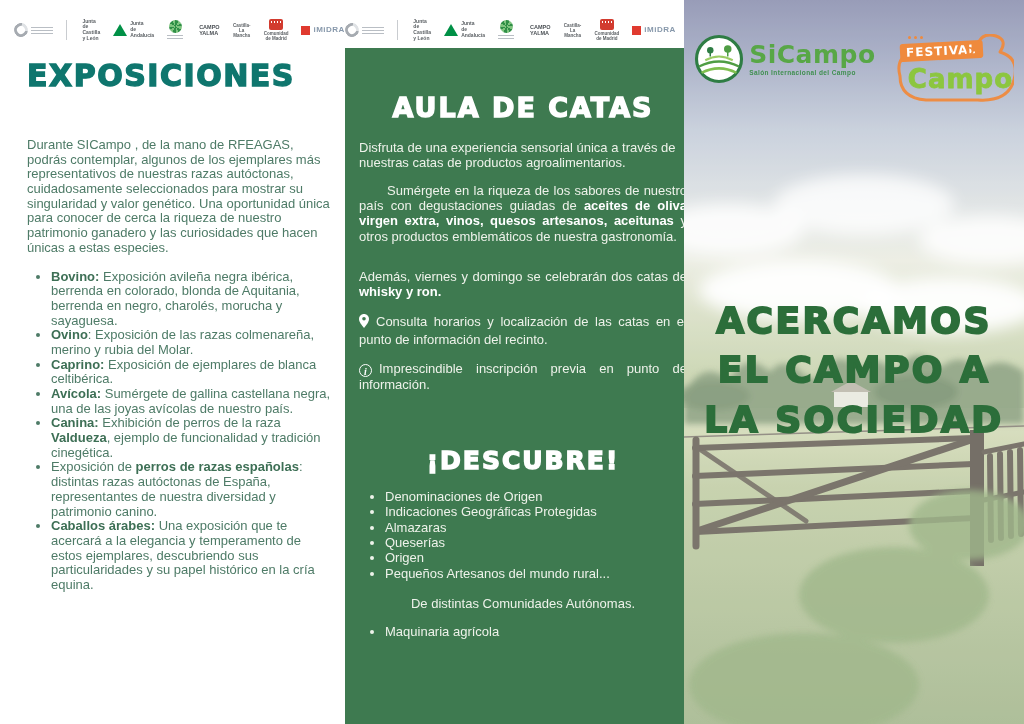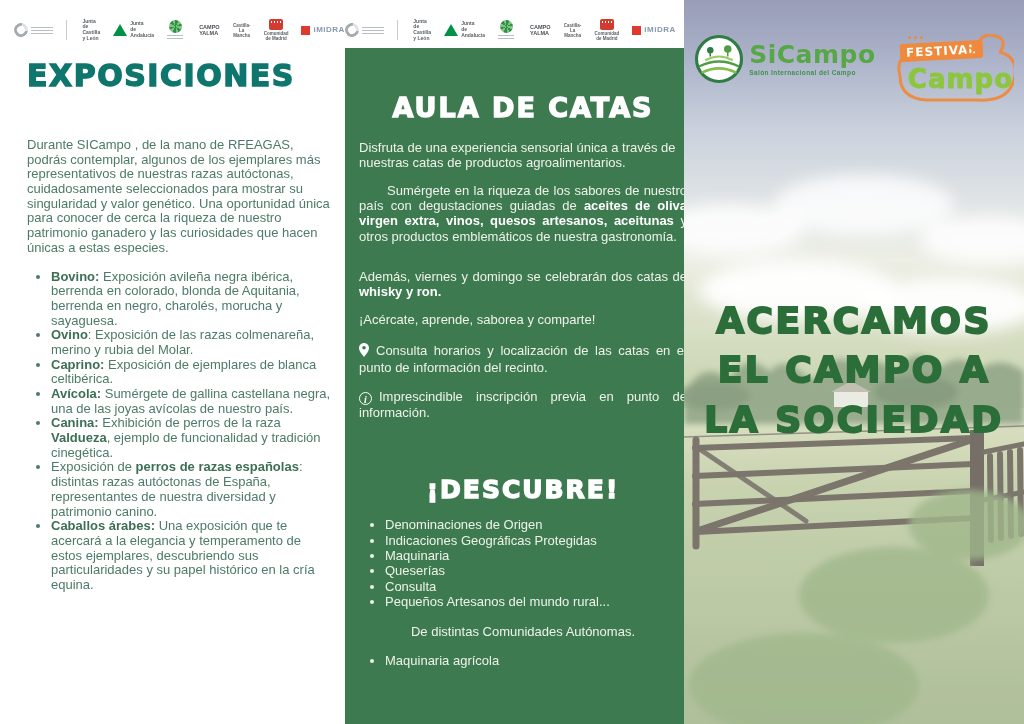--- a/index.html
+++ b/index.html
@@ -195,39 +195,38 @@
         <li><span>Exposición de </span><strong>perros de razas españolas</strong><span>: distintas razas autóctonas de España, representantes de nuestra diversidad y patrimonio canino.</span></li>
         <li><strong>Caballos árabes:</strong><span> Una exposición que te acercará a la elegancia y temperamento de estos ejemplares, descubriendo sus particularidades y su papel histórico en la cría equina.</span></li>
       </ul>
   </div>
 
   <div class="col-mid">
     <h2 class="chunky">AULA DE CATAS</h2>
     <p style="margin-top:16px;">Disfruta de una experiencia sensorial única a través de nuestras catas de productos agroalimentarios.</p>
     <p class="justify indent"><span>Sumérgete en la riqueza de los sabores de nuestro país con degustaciones guiadas de </span><strong>aceites de oliva virgen extra</strong><strong>, </strong><strong>vinos</strong><strong>, </strong><strong>quesos artesanos</strong><strong>, </strong><strong>aceitunas</strong><span> y otros productos emblemáticos de nuestra gastronomía.</span></p>
     <p class="justify gap"><span>Además, viernes y domingo se celebrarán dos catas de </span><strong>whisky y ron.</strong></p>
-    <p>¡Acércate, aprende, saborea y comparte!</p>
     <p class="justify" style="margin-top:15px;">
       <span class="icon-inline">
         <svg width="10" height="14" viewBox="0 0 10 14">
             <path d="M5,0 C2.2,0 0,2.2 0,5 c0,3.6 5,9 5,9 s5,-5.4 5,-9 C10,2.2 7.8,0 5,0 z" fill="#ffffff"></path>
             <circle cx="5" cy="4.7" r="1.8" fill="#3e7a50"></circle>
           </svg>
       </span><span>Consulta horarios y localización de las catas en el punto de información del recinto.</span>
     </p>
     <p class="justify" style="margin-top:14px;">
       <span class="circle-i"></span><span>Imprescindible inscripción previa en punto de información.</span>
     </p>
     <h2 class="chunky descubre">¡DESCUBRE!</h2>
     <ul>
         <li>Denominaciones de Origen</li>
         <li>Indicaciones Geográficas Protegidas</li>
-        <li>Maquinaria</li>
+        <li>Almazaras</li>
         <li>Queserías</li>
-        <li>Consulta</li>
+        <li>Origen</li>
         <li>Pequeños Artesanos del mundo rural...</li>
       </ul>
     <p class="note">De distintas Comunidades Autónomas.</p>
     <ul>
         <li>Maquinaria agrícola</li>
       </ul>
   </div>
 
   <div class="col-photo">
     <svg class="scene" viewBox="0 0 340 724" preserveAspectRatio="none">

